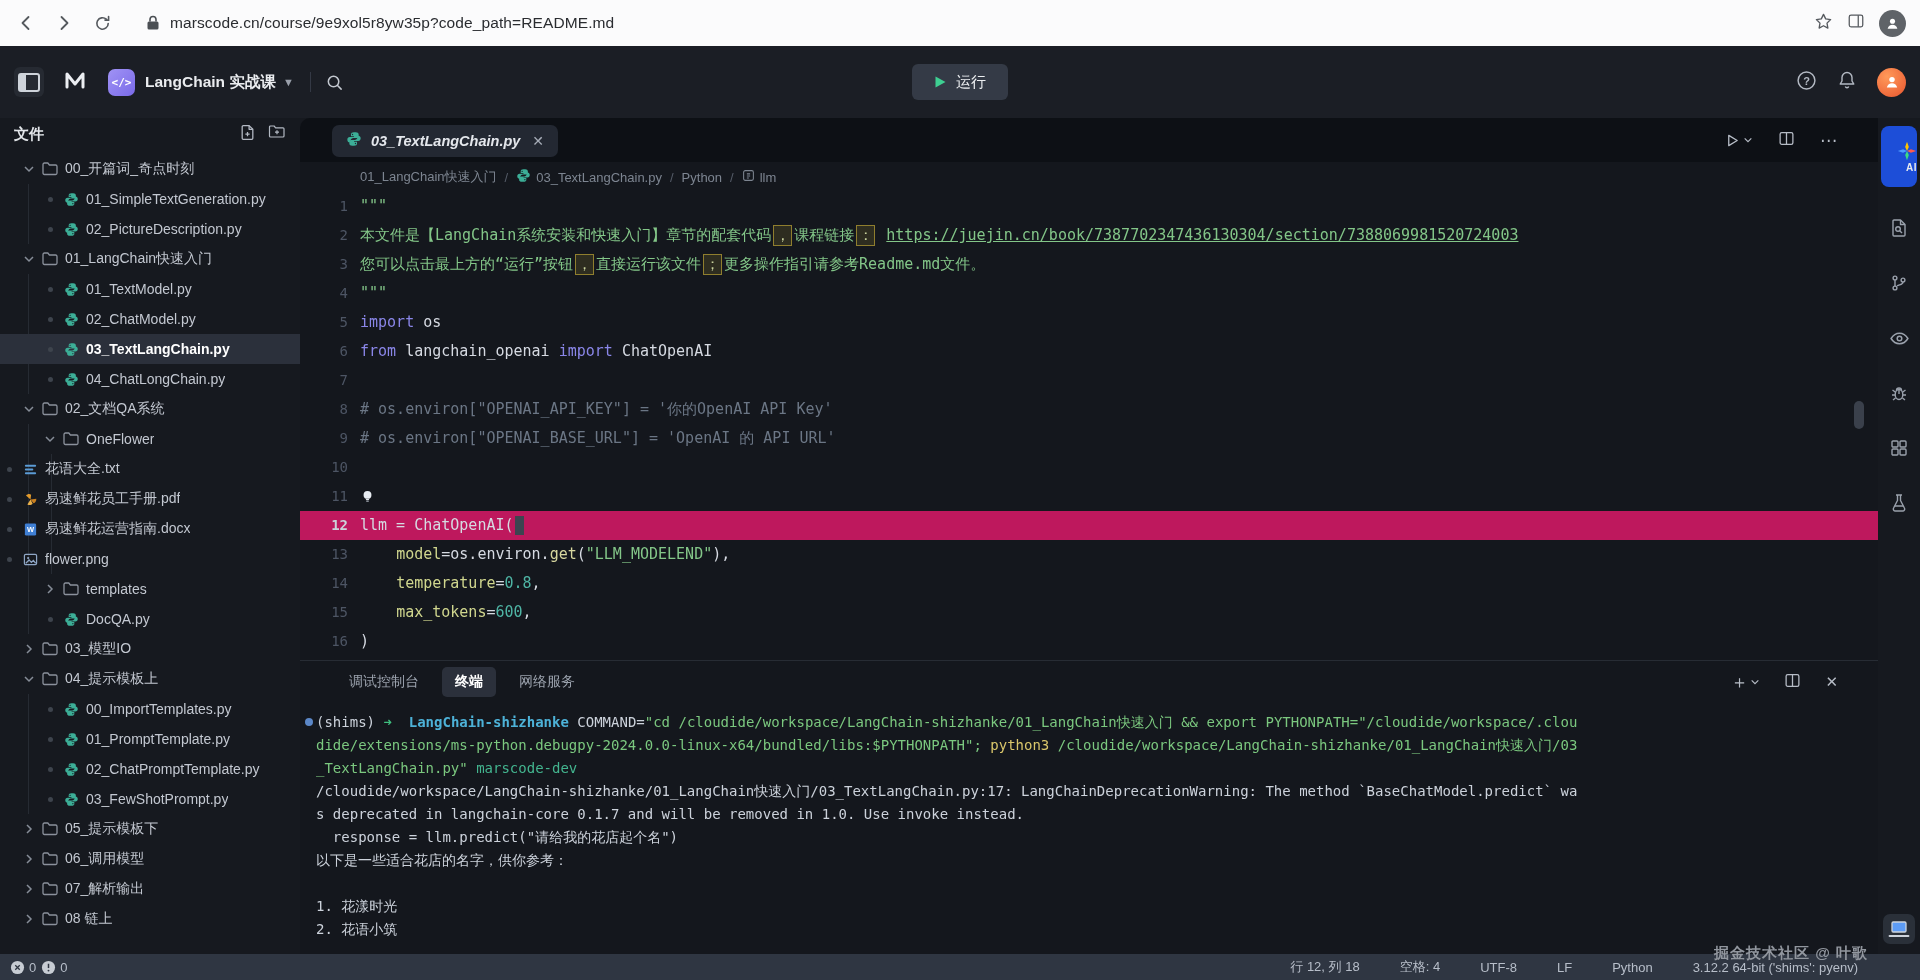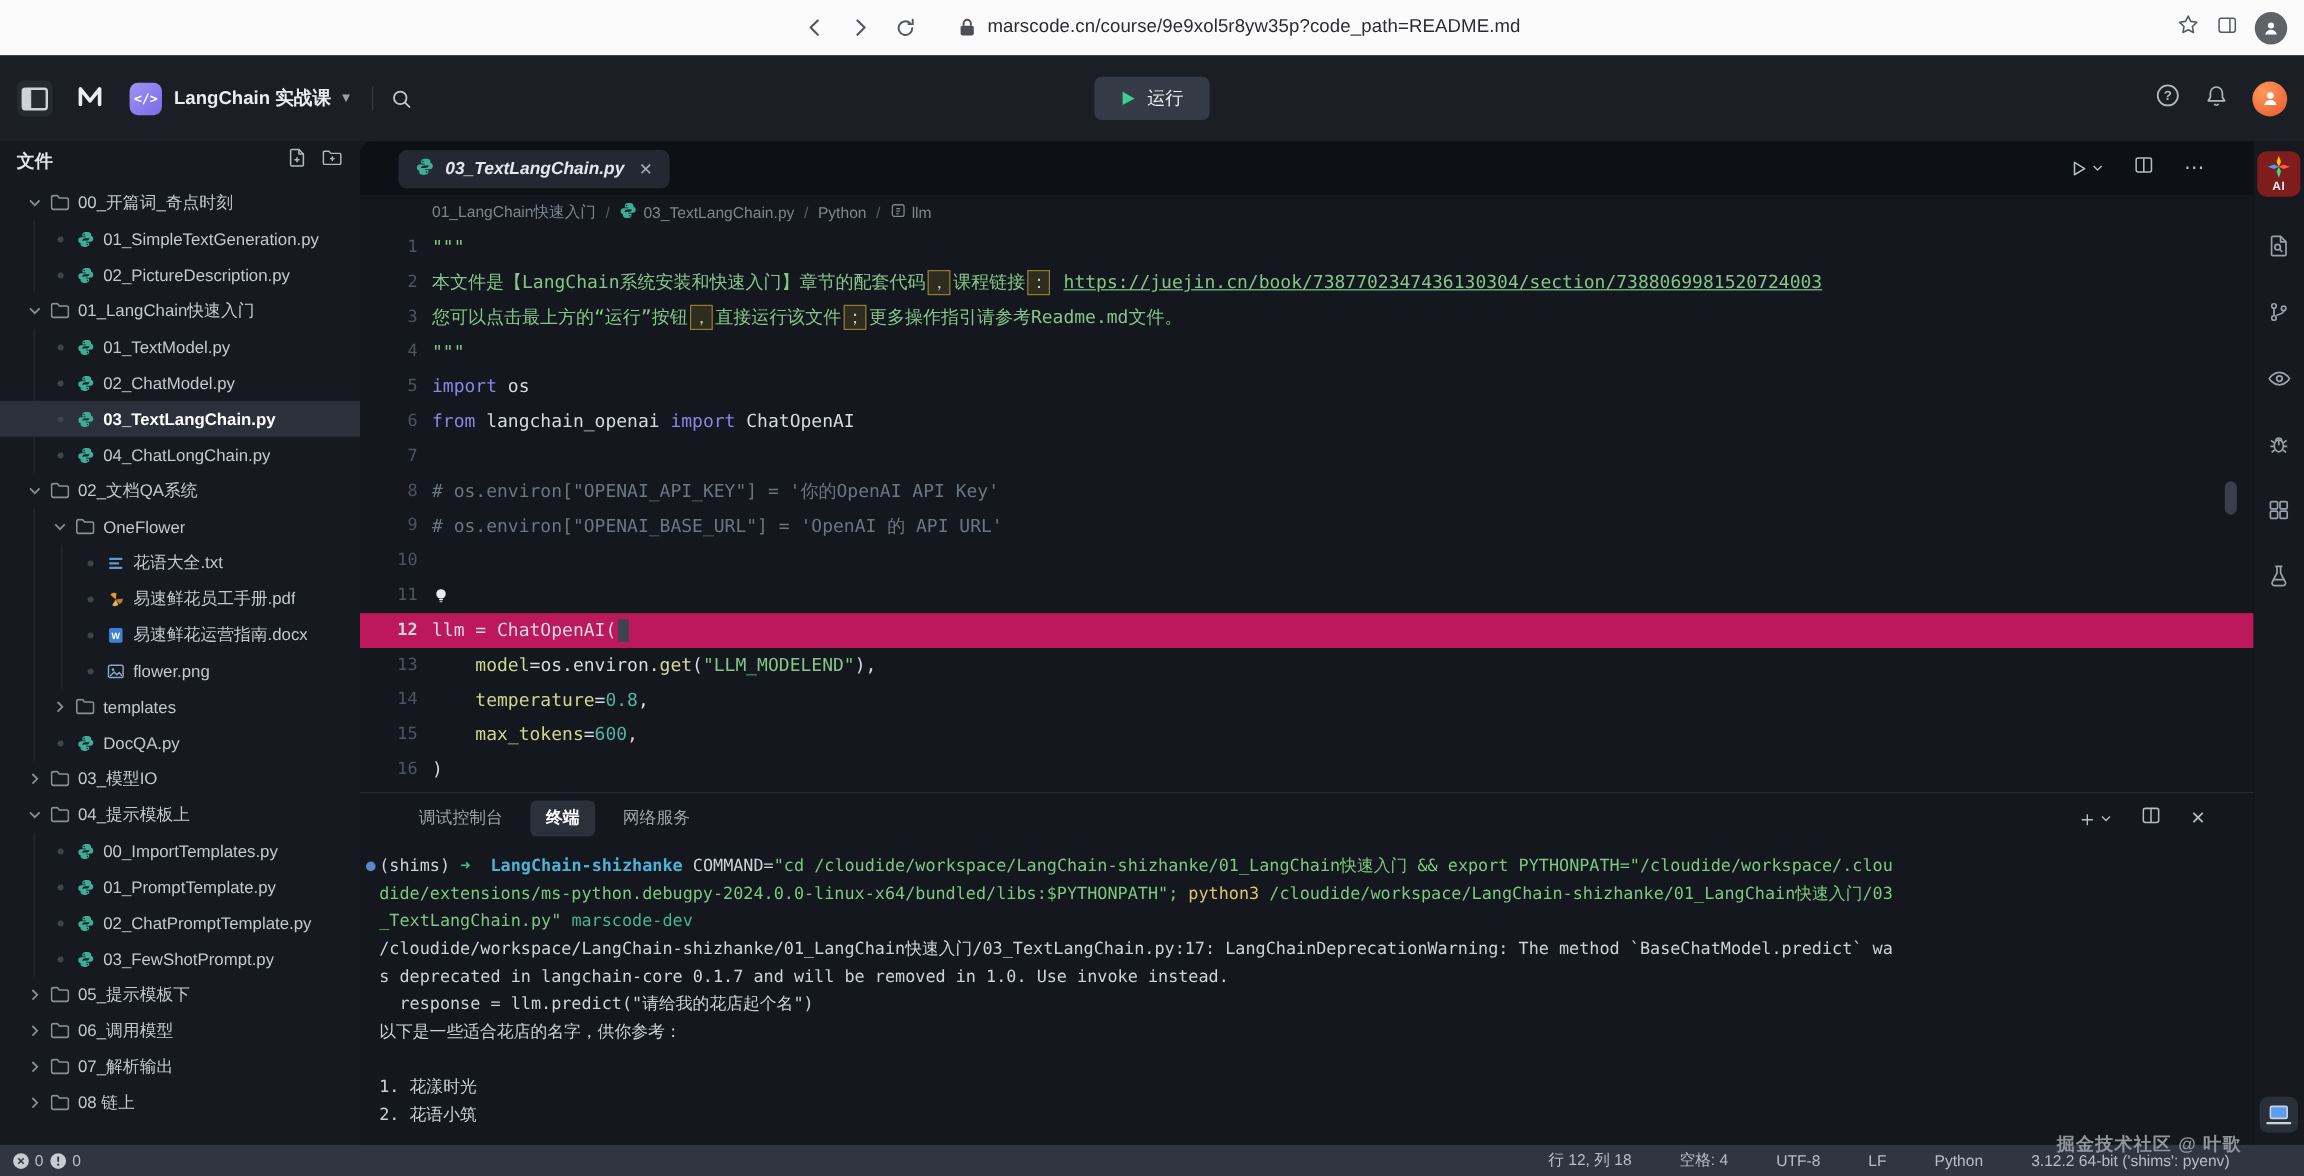--- a/index.html
+++ b/index.html
@@ -1,20 +1,20 @@
 <!DOCTYPE html>
 <html><head>
 <meta charset="utf-8">
 <style>
   html,body{margin:0;padding:0;background:#000;}
   .page{position:relative;width:1920px;height:980px;overflow:hidden;background:#16191f;
         font-family:"Liberation Sans","DejaVu Sans",sans-serif;-webkit-font-smoothing:antialiased;}
   
   .browser{position:absolute;top:0;left:0;right:0;height:46px;background:#fbfbfc;border-bottom:1px solid #d8dadd;
-           display:flex;align-items:center;justify-content:center;}
+           display:flex;align-items:center;}
   .bicon{display:flex;align-items:center;justify-content:center;width:32px;height:32px;border-radius:50%;}
   .b-back{margin-left:10px;} .b-fwd{margin-left:6px;} .b-reload{margin-left:6px;}
   .lock{margin-left:28px;display:flex;align-items:center;}
   .url{margin-left:10px;font-size:15.5px;color:#2a2c30;letter-spacing:.1px;}
   .browser-right{position:absolute;right:14px;display:flex;align-items:center;gap:14px;}
   .b-avatar{width:27px;height:27px;border-radius:50%;background:#5f6368;display:flex;align-items:center;justify-content:center;}
   
   .toolbar{position:absolute;top:46px;left:0;right:0;height:72px;background:#1b1e25;border-bottom:1px solid #0d0f13;
            display:flex;align-items:center;}
   .tbtn{display:flex;align-items:center;justify-content:center;border-radius:6px;}
@@ -37,21 +37,21 @@
   .workbench{position:absolute;top:118px;left:0;right:0;bottom:26px;background:#16191f;}
   
   .explorer{position:absolute;left:0;top:0;bottom:0;width:300px;overflow:hidden;}
   .exp-header{position:relative;height:32px;display:flex;align-items:center;}
   .exp-title{margin-left:14px;font-size:15px;font-weight:bold;color:#e3e6ea;}
   .exp-actions{position:absolute;right:14px;display:flex;gap:12px;align-items:center;}
   .tree{position:absolute;top:36px;left:0;right:0;bottom:0;overflow:hidden;}
   .trow{height:30px;display:flex;align-items:center;font-size:14px;color:#c3c8d1;white-space:nowrap;cursor:pointer;}
   .trow.lv1{padding-left:20px;}
   .trow.lv2{padding-left:41px;background:linear-gradient(#262b33,#262b33) 28px 0/1px 100% no-repeat;}
-  .trow.lv3{padding-left:66px;background:linear-gradient(#262b33,#262b33) 28px 0/1px 100% no-repeat,
+  .trow.lv3{background:linear-gradient(#262b33,#262b33) 28px 0/1px 100% no-repeat,
                                        linear-gradient(#262b33,#262b33) 51px 0/1px 100% no-repeat;}
   .trow.sel{background:#2b303b;color:#ffffff;font-weight:bold;}
   .twisty{width:18px;display:flex;align-items:center;justify-content:center;flex:none;}
   .fdot{width:5px;height:5px;border-radius:50%;background:#3e444d;}
   .ticon{width:20px;margin:0 5px 0 2px;display:flex;align-items:center;justify-content:center;flex:none;}
   .tlabel{overflow:hidden;text-overflow:clip;text-align:center;}
   
   .editor-pane{position:absolute;left:300px;right:42px;top:0;bottom:0;background:#0d1015;border-top-left-radius:10px;overflow:hidden;}
   .tabbar{position:absolute;top:0;left:0;right:0;height:44px;}
   .tab{position:absolute;left:32px;top:7px;height:32px;padding:0 14px;background:#232832;border-radius:7px;
@@ -89,22 +89,22 @@
   .plus{display:flex;align-items:center;gap:2px;}
   .terminal{position:absolute;top:42px;left:0;right:0;bottom:0;padding:8px 0 0 16px;
             font-family:"DejaVu Sans Mono","Liberation Mono","DejaVu Sans",monospace;font-size:14px;line-height:23px;
             color:#ccd2db;white-space:pre;overflow:hidden;}
   .tline{height:23px;}
   .t-p{color:#ccd2db;} .t-g{color:#7bc87f;} .t-cy{color:#4db2d8;font-weight:bold;}
   .t-y{color:#d9c66b;} .t-tl{color:#43b58f;} .t-ar{color:#3fbf7f;font-weight:bold;}
   .termdot{position:absolute;left:5px;top:15px;width:8px;height:8px;border-radius:50%;background:#5b87c7;}
   
   .rail{position:absolute;right:0;top:0;bottom:0;width:42px;display:flex;flex-direction:column;align-items:center;}
-  .ai-badge{margin-top:8px;width:36px;height:38px;border-radius:8px;background:#7f1d1d;display:flex;flex-direction:column;
-            align-items:center;justify-content:center;gap:1px;}
+  .ai-badge{margin-top:8px;width:36px;height:61px;border-radius:8px;background:#1d4ed8;display:flex;flex-direction:column;
+            align-items:flex-end;justify-content:center;gap:1px;}
   .ai-label{font-size:10px;font-weight:bold;color:#e8eaee;letter-spacing:.5px;}
   .rail-icon{margin-top:27px;display:flex;align-items:center;justify-content:center;width:28px;height:28px;border-radius:6px;}
   .rail-bottom{position:absolute;bottom:10px;display:flex;align-items:center;justify-content:center;width:32px;height:30px;
                border-radius:7px;background:#2a3039;}
   
   .statusbar{position:absolute;left:0;right:0;bottom:0;height:26px;background:#2f3642;display:flex;align-items:center;
              color:#b7bec9;font-size:13px;}
   .sb-left{display:flex;align-items:center;gap:5px;margin-left:10px;}
   .sb-item{display:flex;align-items:center;gap:4px;}
   .sb-right{position:absolute;right:62px;display:flex;align-items:center;gap:40px;white-space:nowrap;}

